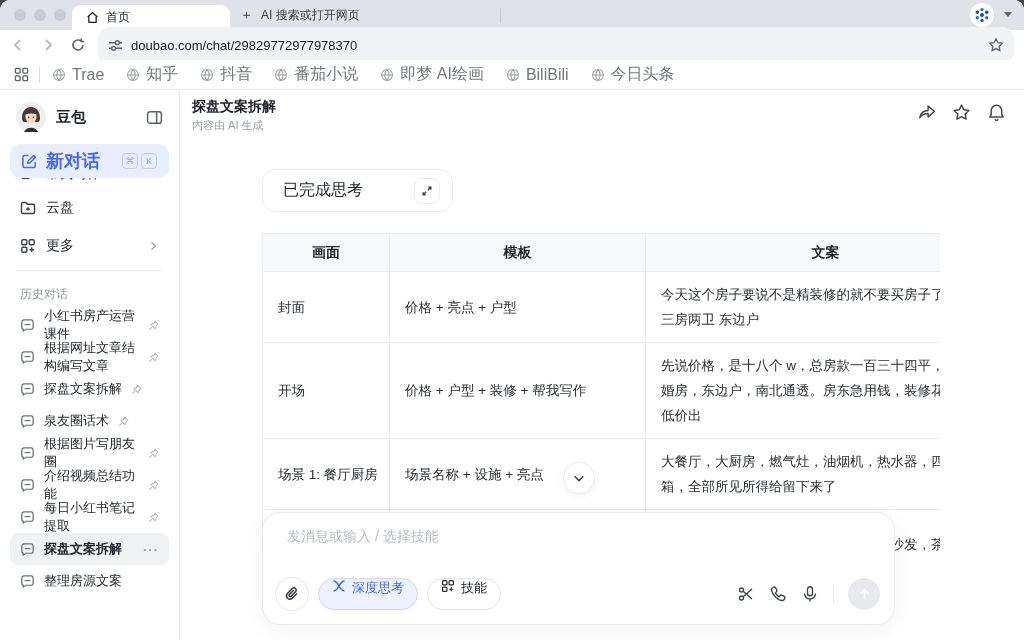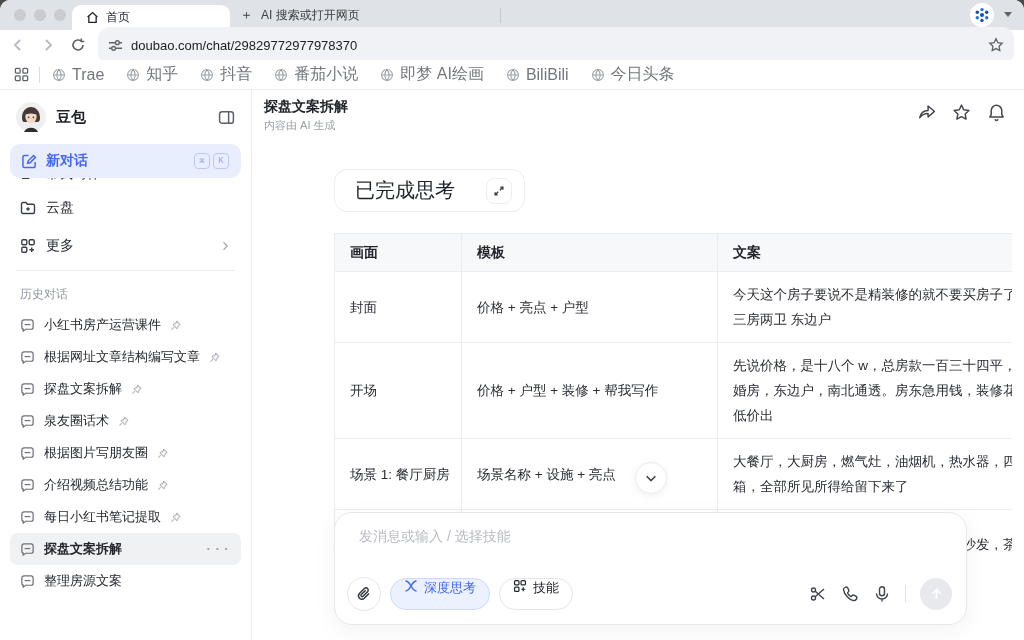--- a/index.html
+++ b/index.html
@@ -23,27 +23,27 @@
   .omnibox { flex:1; height:37px; margin:0 10px 0 8px; background:#f0f2f5; border-radius:12px; display:flex; align-items:center; padding:0 10px; }
   .omnibox .url { font-size:13px; color:#202124; margin-left:8px; flex:1; }
 
   .bmbar { position:absolute; left:0; top:60px; width:1024px; height:30px; background:#fff; border-bottom:1px solid #ebedf0; display:flex; align-items:center; }
   .bm-apps { margin-left:14px; color:#5f6368; }
   .bm-sep { width:1px; height:16px; background:#dadce0; margin:0 12px 0 10px; }
   .bm { display:flex; align-items:center; gap:6px; margin-right:22px; color:#73777c; font-size:16px; }
 
   
   .app { position:absolute; left:0; top:90px; width:1024px; height:550px; display:flex; background:#fff; }
-  .sidebar { position:relative; width:252px; height:550px; border-right:1px solid #ececee; background:#fff; overflow:hidden;font-family:Liberation Mono, monospace; }
+  .sidebar { position:relative; width:180px; height:550px; border-right:1px solid #ececee; background:#fff; overflow:hidden; }
   .side-top { height:54px; display:flex; align-items:center; padding:0 16px; gap:10px; }
   .side-title { font-size:15px; font-weight:bold; color:#1f2329; flex:1; }
   .panel-toggle { color:#5b6068; display:flex; }
 
   .newchat { position:relative; z-index:2; margin:0 10px; height:34px; background:#e8eefe; border-radius:10px; display:flex; align-items:center; gap:9px; padding:0 12px; }
-  .newchat .nc-label { flex:1; font-size:14px; font-weight:bold; color:#4768f5; }
+  .newchat .nc-label { flex:1; font-size:18px; font-weight:bold; color:#4768f5; }
   .kbd { min-width:16px; height:16px; border:1px solid #bcc9f3; border-radius:4px; color:#93a5ee; font-size:9px; display:flex; align-items:center; justify-content:center; padding:0 2px; margin-left:3px; }
 
   .clip-strip { position:relative; z-index:1; height:11px; overflow:hidden; }
   .clip-strip .inner { display:flex; align-items:center; gap:10px; padding:0 20px; height:28px; margin-top:-18px; font-size:14px; color:#3a3f47; }
 
   .nav-row { height:38px; display:flex; align-items:center; gap:10px; padding:0 20px; font-size:14px; color:#1f2329; }
   .nav-row .grow { flex:1; }
   .side-div { border-top:1px solid #ececee; margin:5px 16px 0; }
   .hist-title { padding:15px 20px 6px; font-size:12px; color:#9096a0; }
   .hist-list { padding:0 10px; }
@@ -53,27 +53,27 @@
   .hist-row .more { margin-left:auto; color:#9aa0a8; font-size:13px; letter-spacing:1px; }
   .hist-icon { color:#6b7078; display:flex; }
 
   
   .main { position:relative; flex:1; height:550px; background:#fff; overflow:hidden; }
   .m-title { position:absolute; left:12px; top:8px; font-size:14px; font-weight:bold; color:#1f2329; }
   .m-sub { position:absolute; left:12px; top:28px; font-size:11px; color:#9ca1a9; }
   .m-icons { position:absolute; right:18px; top:13px; display:flex; gap:16px; color:#42464d; }
 
   .think-card { position:absolute; left:82px; top:79px; width:191px; height:43px; border:1px solid #ececee; border-radius:13px; display:flex; align-items:center; padding:0 12px 0 20px; background:#fff; }
-  .think-label { flex:1; font-size:20px; color:#1f2329; font-weight:500; }
+  .think-label { flex:1; font-size:16px; color:#1f2329; font-weight:500; }
   .expand-btn { width:26px; height:26px; border:1px solid #ededf0; border-radius:8px; display:flex; align-items:center; justify-content:center; color:#3a3f47; }
 
   .table-clip { position:absolute; left:82px; top:143px; width:678px; height:330px; overflow:hidden; }
   table.doc { border-collapse:collapse; table-layout:fixed; width:743px; }
   table.doc th, table.doc td { border:1px solid #ececee; border-right:1px solid #ececee; vertical-align:middle; }
-  table.doc th { background:#f7f8fa; height:38px; text-align:left; font-size:14px; color:#1f2329; padding:0 15px; font-weight:bold; }
+  table.doc th { background:#f7f8fa; height:38px; text-align:center; font-size:14px; color:#1f2329; padding:0 15px; font-weight:bold; }
   table.doc td { font-size:13.5px; color:#2a2d33; padding:10px 15px; line-height:25px; }
   td.c1, td.c2 { white-space:nowrap; }
   td.c3 { white-space:pre-line; }
   tr.r1 { height:69px; } tr.r2 { height:85px; } tr.r3 { height:66px; } tr.r4 { height:70px; }
 
   .collapse-btn { position:absolute; left:383px; top:372px; width:32px; height:32px; border-radius:50%; background:#fff; border:1px solid #ececee; box-shadow:0 2px 8px rgba(0,0,0,.06); display:flex; align-items:center; justify-content:center; color:#3a3f47; z-index:4; }
 
   .composer { position:absolute; left:82px; top:422px; width:633px; height:113px; background:#fff; border:1px solid #e7e8ea; border-radius:18px; box-shadow:0 6px 24px rgba(0,0,0,.05); z-index:5; }
   .ph { position:absolute; left:24px; top:15px; font-size:14px; color:#b8bbc2; }
   .c-toolbar { position:absolute; left:12px; right:14px; bottom:13px; display:flex; align-items:center; }

